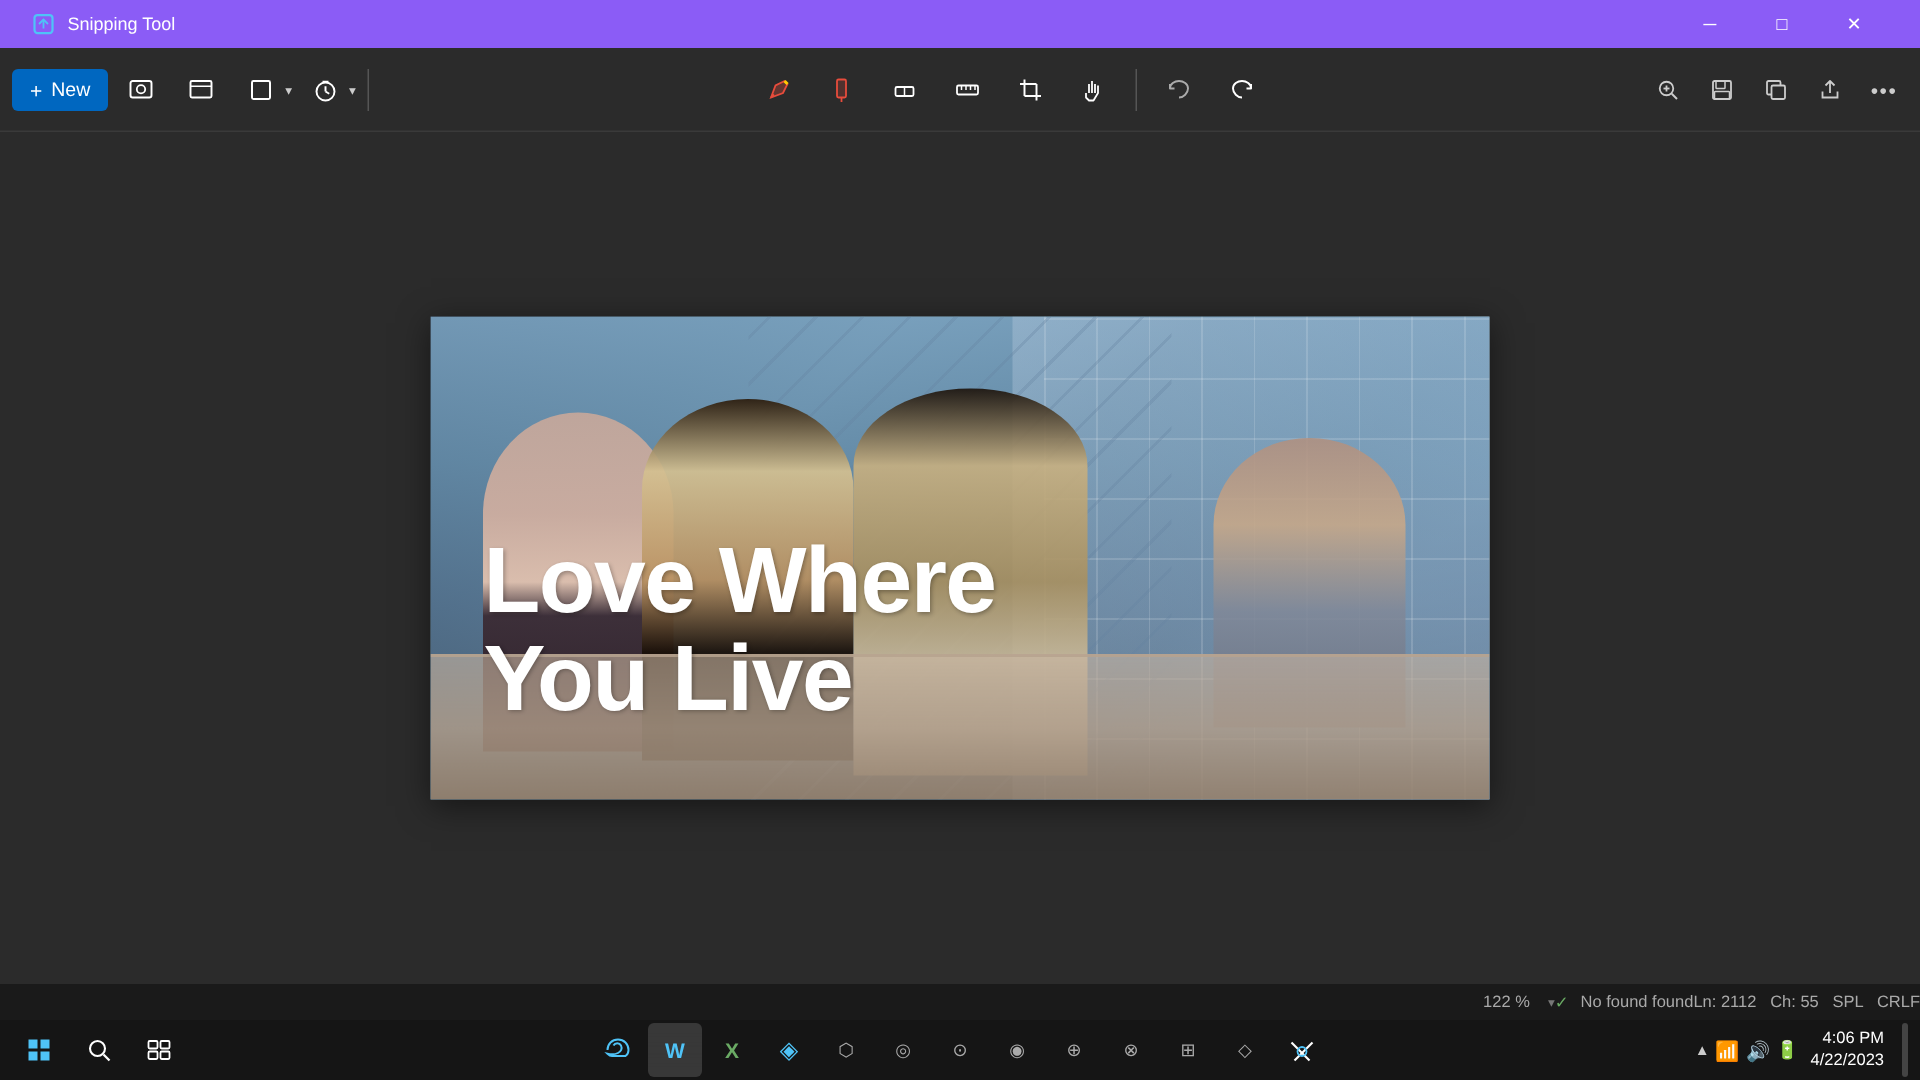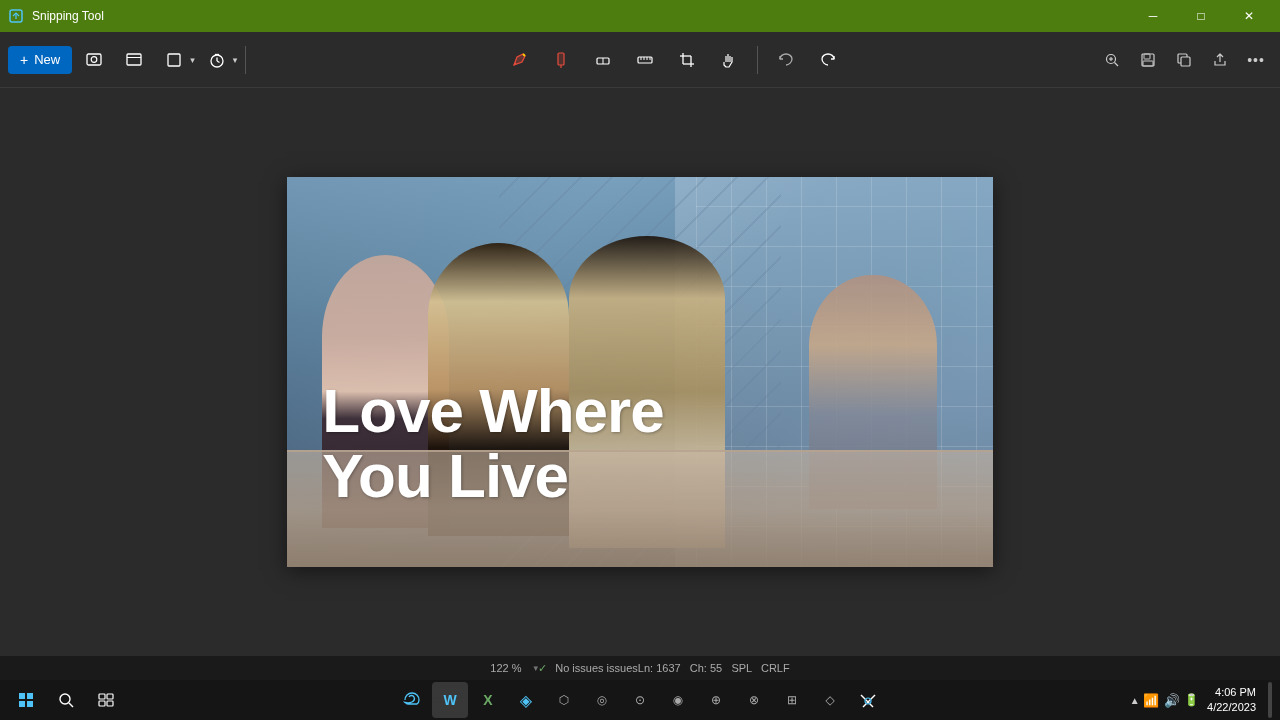--- a/index.html
+++ b/index.html
@@ -9,25 +9,25 @@
       background: #2b2b2b;
       font-family: 'Segoe UI', Arial, sans-serif;
       overflow: hidden;
       display: flex;
       flex-direction: column;
     }
 
     
     .title-bar {
       height: 32px;
-      background: #4d7c0f;
+      background: #8b5cf6;
       display: flex;
       align-items: center;
       justify-content: space-between;
-      padding: 0 8px;
+      padding: 0 21px;
       flex-shrink: 0;
     }
     .title-bar-left {
       display: flex;
       align-items: center;
       gap: 8px;
     }
     .app-icon {
       width: 16px;
       height: 16px;
@@ -137,21 +137,21 @@
       align-items: center;
       justify-content: center;
       background: #2b2b2b;
       position: relative;
       overflow: hidden;
     }
 
     
     .screenshot-container {
       width: 706px;
-      height: 390px;
+      height: 322px;
       position: relative;
       box-shadow: 0 4px 20px rgba(0,0,0,0.5);
     }
 
     
     .photo-bg {
       width: 100%;
       height: 100%;
       position: absolute;
       top: 0;
@@ -306,21 +306,21 @@
       text-shadow: 1px 1px 3px rgba(0,0,0,0.3);
       letter-spacing: -1px;
     }
 
     
     .status-bar {
       height: 24px;
       background: #1a1a1a;
       display: flex;
       align-items: center;
-      justify-content: center;
+      justify-content: flex-end;
       padding: 0 0;
       flex-shrink: 0;
     }
     .status-left {
       display: flex;
       align-items: center;
       gap: 12px;
       color: #aaaaaa;
       font-size: 11px;
     }
@@ -577,24 +577,24 @@
   </div>
 </div>
 
 <div class="status-bar">
   <div class="status-left">
     <span>122 %</span>
     <span style="font-size:9px;color:#777;">▾</span>
   </div>
   <div class="status-center">
     <span style="color:#6aaa64;font-size:11px;">✓</span>
-    <span>No issues issues</span>
+    <span>No found found</span>
   </div>
   <div class="status-right">
-    <span>Ln: 1637</span>
+    <span>Ln: 2112</span>
     &nbsp;
     <span>Ch: 55</span>
     &nbsp;
     <span>SPL</span>
     &nbsp;
     <span>CRLF</span>
   </div>
 </div>
 
 <div class="taskbar">

